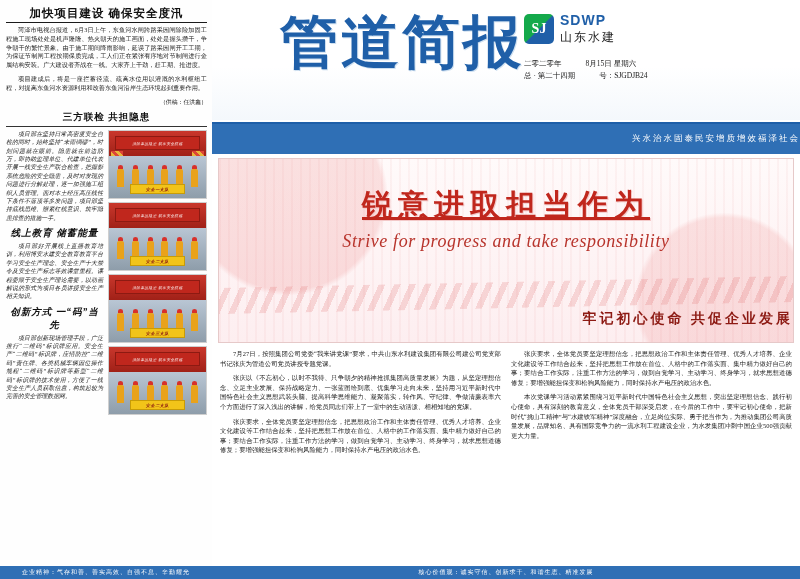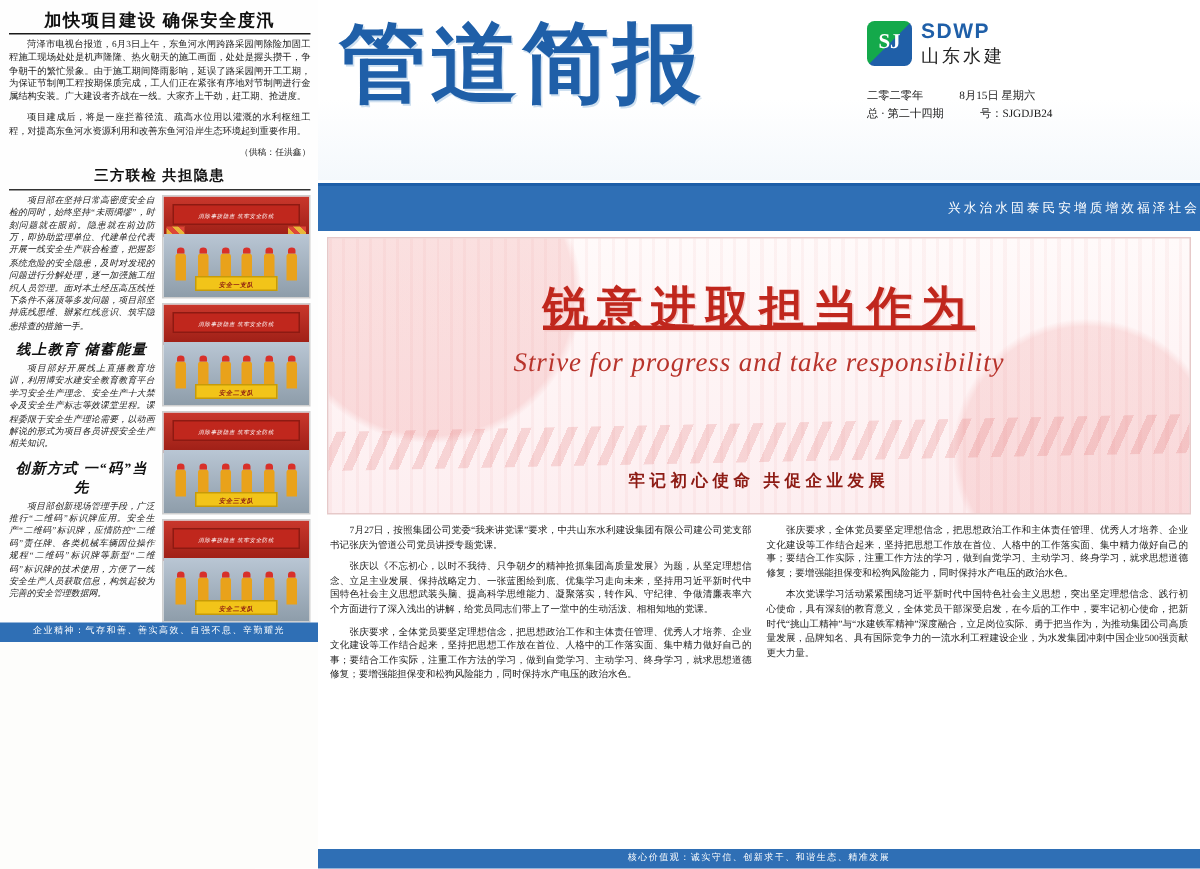--- a/index.html
+++ b/index.html
@@ -12,21 +12,21 @@
   }
   .page {
     position: relative;
     width: 800px; height: 579px;
     background: #fdfdfb;
     display: flex;
   }
   
   .left-col {
     width: 212px;
-    height: 428px;
+    height: 579px;
     padding: 4px 5px 0 6px;
     position: relative;
     background: #fefefe;
   }
   .vsep {
     position: absolute;
     top: 6px; bottom: 14px;
     width: 1px;
     background: #2f6fb5;
   }
@@ -167,21 +167,21 @@
     position: relative;
     background: #fff;
   }
   .masthead {
     position: relative;
     height: 120px;
     background: linear-gradient(180deg,#ffffff 0%,#ffffff 55%,#f4f8fc 100%);
     padding: 8px 12px 0 14px;
     display: flex;
     align-items: flex-start;
-    justify-content: space-between;
+    justify-content: center;
   }
   .mast-title {
     font-family: "Liberation Serif", serif;
     font-weight: bold;
     font-size: 58px;
     line-height: 1;
     color: #1f5fa8;
     letter-spacing: 3px;
     text-shadow: 1px 1px 0 #cfe0f0;
     margin-top: 6px;
@@ -263,24 +263,24 @@
     text-align: center;
     font-family: "Liberation Serif", serif;
     font-style: italic;
     font-size: 18px;
     color: #b8342c;
     letter-spacing: .6px;
   }
   .hero .sub {
     position: absolute;
     bottom: 14px; left: 0; right: 0;
-    text-align: center;
-    font-family: Liberation Sans, sans-serif;
-    font-weight: bold;
-    font-size: 11px;
+    text-align: right;
+    font-family: Liberation Serif, serif;
+    font-weight: bold;
+    font-size: 14px;
     letter-spacing: 3px;
     color: #8d1b14;
   }
   .hero .ribbon {
     position: absolute;
     left: -10px; right: -10px;
     bottom: 34px;
     height: 26px;
     background: repeating-linear-gradient(115deg, rgba(224,108,108,.22) 0 6px, rgba(255,255,255,0) 6px 14px);
     transform: rotate(-1.2deg);

